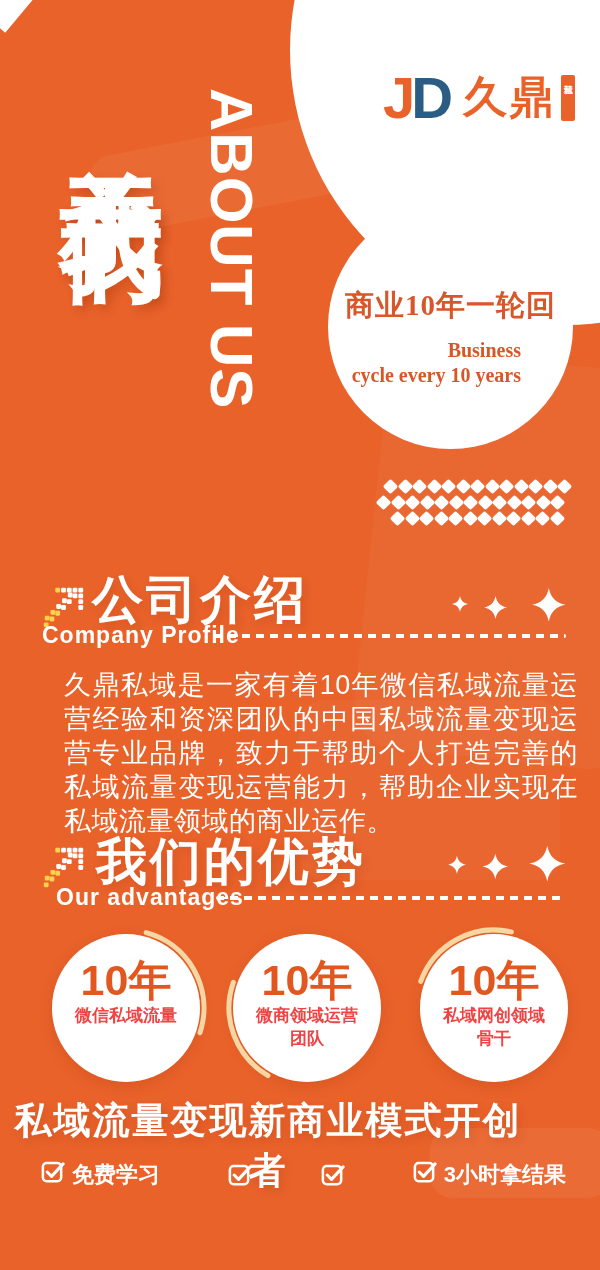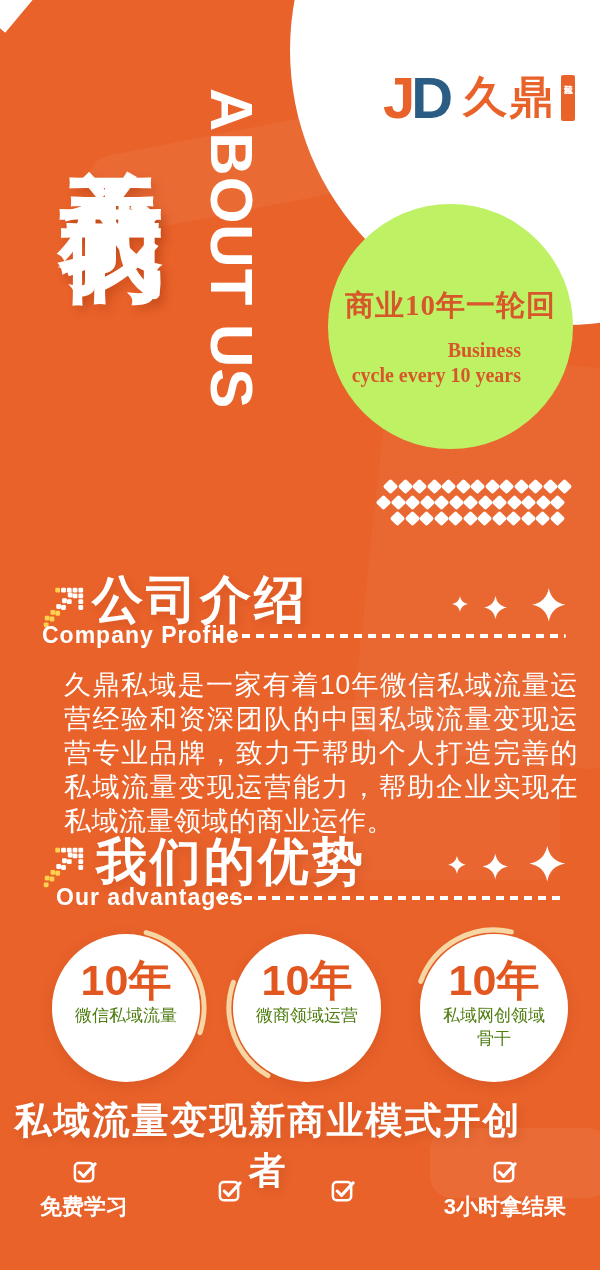--- a/index.html
+++ b/index.html
@@ -36,21 +36,21 @@
     text-shadow:5px 6px 10px rgba(140,40,0,0.22);
   }
   .hero-en{
     position:absolute;left:266px;top:88px;width:392px;height:74px;
     transform:rotate(90deg);transform-origin:0 0;
     font-size:60px;font-weight:900;letter-spacing:1px;color:#fff;white-space:nowrap;z-index:5;
   }
 
   
   .bubble{position:absolute;left:328px;top:204px;width:245px;height:245px;border-radius:50%;
-    background:#bef264;z-index:5;}
+    background:#ffffff;z-index:5;}
   .bubble .cn{margin-top:82px;text-align:center;font-family:"Liberation Serif", serif;
     font-weight:700;font-size:29px;color:#d8572a;letter-spacing:1px;}
   .bubble .en{margin-top:12px;padding-right:52px;text-align:right;font-family:"Liberation Serif", serif;
     font-weight:700;font-size:20px;line-height:25px;color:#d8572a;}
 
   
   .diamonds{position:absolute;left:378px;top:478px;z-index:4;}
   .d-row{display:flex;gap:3.5px;height:15px;align-items:center;margin-top:1px;}
   .d-row.r1{margin-left:7px;}
   .d-row.r3{margin-left:14px;}
@@ -66,32 +66,32 @@
 
   
   .about-par{position:absolute;left:64px;top:668px;width:514px;z-index:5;
     color:#fff;font-size:27px;line-height:34px;font-weight:500;letter-spacing:0.5px;text-align:justify;}
 
   
   .adv{position:absolute;top:934px;width:148px;height:148px;border-radius:50%;background:#fff;z-index:5;
     text-align:center;box-shadow:0 4px 14px rgba(150,45,0,0.18);}
   .adv.c1{left:52px;} .adv.c2{left:233px;} .adv.c3{left:420px;}
   .adv .years{margin-top:22px;font-size:43px;font-weight:900;color:#e2571f;line-height:48px;}
-  .adv .l1,.adv .l2{font-size:17px;font-weight:400;color:#4d7c0f;line-height:23px;}
+  .adv .l1,.adv .l2{font-size:17px;font-weight:700;color:#ef4444;line-height:23px;}
   .adv svg.arc{position:absolute;left:-8px;top:-8px;overflow:visible;}
 
   
   .tagline{position:absolute;left:0;top:1096px;width:536px;text-align:center;z-index:5;
     font-size:37px;font-weight:900;color:#fff;letter-spacing:2px;
     text-shadow:3px 4px 8px rgba(140,40,0,0.2);}
 
   
   .checklist{position:absolute;left:40px;right:34px;top:1160px;display:flex;
     justify-content:space-between;align-items:center;z-index:5;}
-  .check-item{display:flex;align-items:center;gap:7px;color:#fff;font-size:22px;font-weight:800;flex-direction:column;}
+  .check-item{display:flex;align-items:flex-start;gap:7px;color:#fff;font-size:22px;font-weight:800;}
 </style>
 </head>
 <body>
 
 <div id="poster">
 
   <div class="white-blob"></div>
   <div class="wm wm1"></div>
   <div class="wm wm2"></div>
   <div class="wm wm3"></div>
@@ -239,20 +239,21 @@
     </svg>
     <div class="years">10年</div>
     <div class="l1">微信私域流量</div>
   </div>
   <div class="adv c2">
     <svg class="arc" width="164" height="164" viewBox="0 0 164 164">
       <circle cx="82" cy="82" r="78" fill="none" stroke="#f6d7a4" stroke-width="5" pathLength="100" stroke-dasharray="22 78" transform="rotate(120 82 82)" stroke-linecap="round"></circle>
     </svg>
     <div class="years">10年</div>
     <div class="l1">微商领域运营</div>
+    <div class="l2">团队</div>
   </div>
   <div class="adv c3">
     <svg class="arc" width="164" height="164" viewBox="0 0 164 164">
       <circle cx="82" cy="82" r="78" fill="none" stroke="#f6d7a4" stroke-width="5" pathLength="100" stroke-dasharray="23 77" transform="rotate(200 82 82)" stroke-linecap="round"></circle>
     </svg>
     <div class="years">10年</div>
     <div class="l1">私域网创领域</div>
     <div class="l2">骨干</div>
   </div>
 

